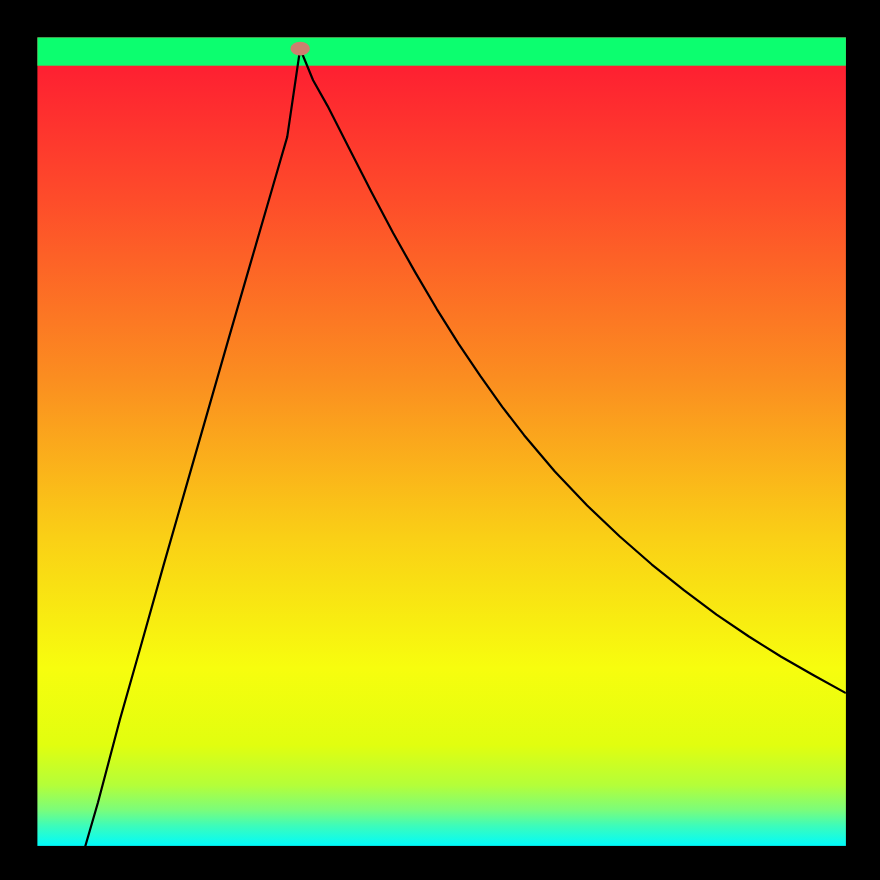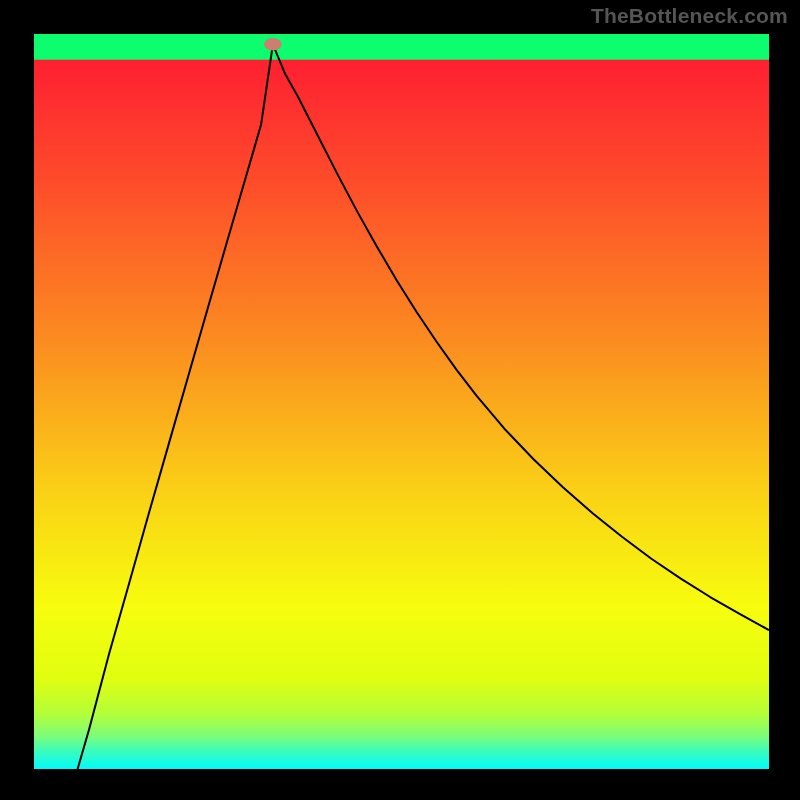--- a/index.html
+++ b/index.html
@@ -30,21 +30,20 @@
   svg.plot {
     position: absolute;
     top: 0;
     left: 0;
   }
 </style>
 </head>
 <body>
 
 <div class="frame">
-  <div class="attribution">TheBottleneck.com</div>
 
   <svg class="plot" width="800" height="800" viewBox="0 0 800 800">
     <defs>
       <linearGradient id="bg-grad" x1="0" y1="0" x2="0" y2="1">
           <stop offset="0%" stop-color="#fe1633"></stop>
           <stop offset="20%" stop-color="#fe4c2a"></stop>
           <stop offset="42%" stop-color="#fb8d20"></stop>
           <stop offset="62%" stop-color="#fad016"></stop>
           <stop offset="78%" stop-color="#f7fd0e"></stop>
           <stop offset="87.5%" stop-color="#e1fe0f"></stop>

